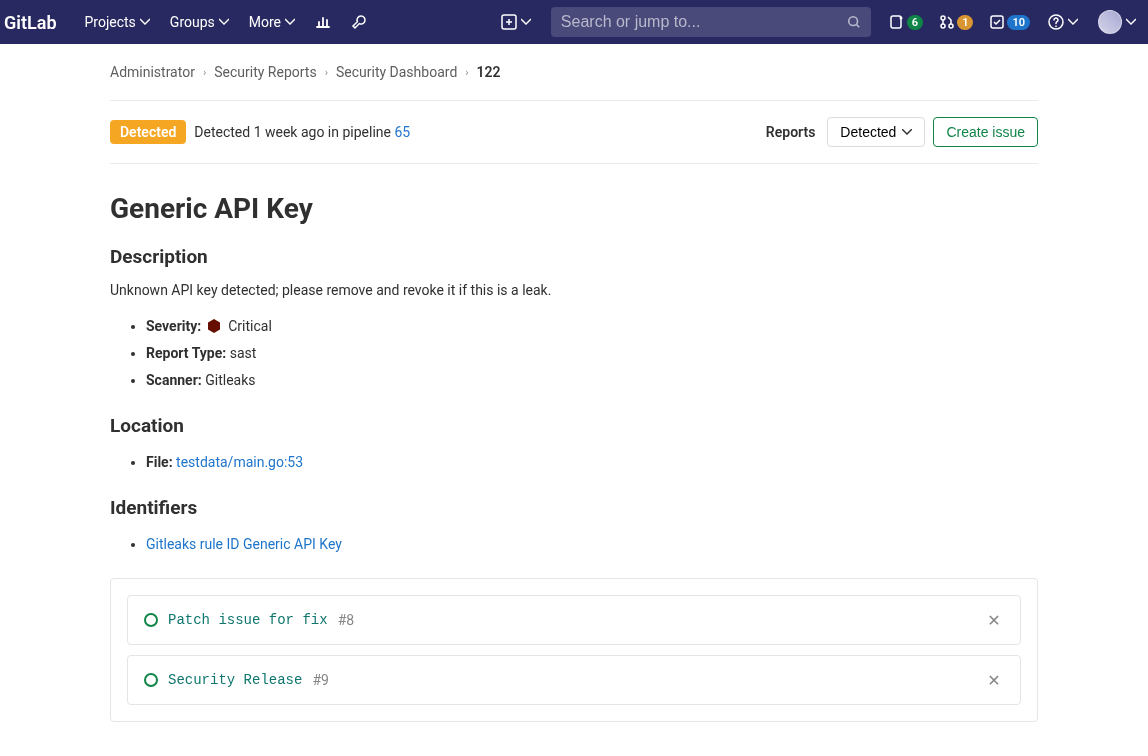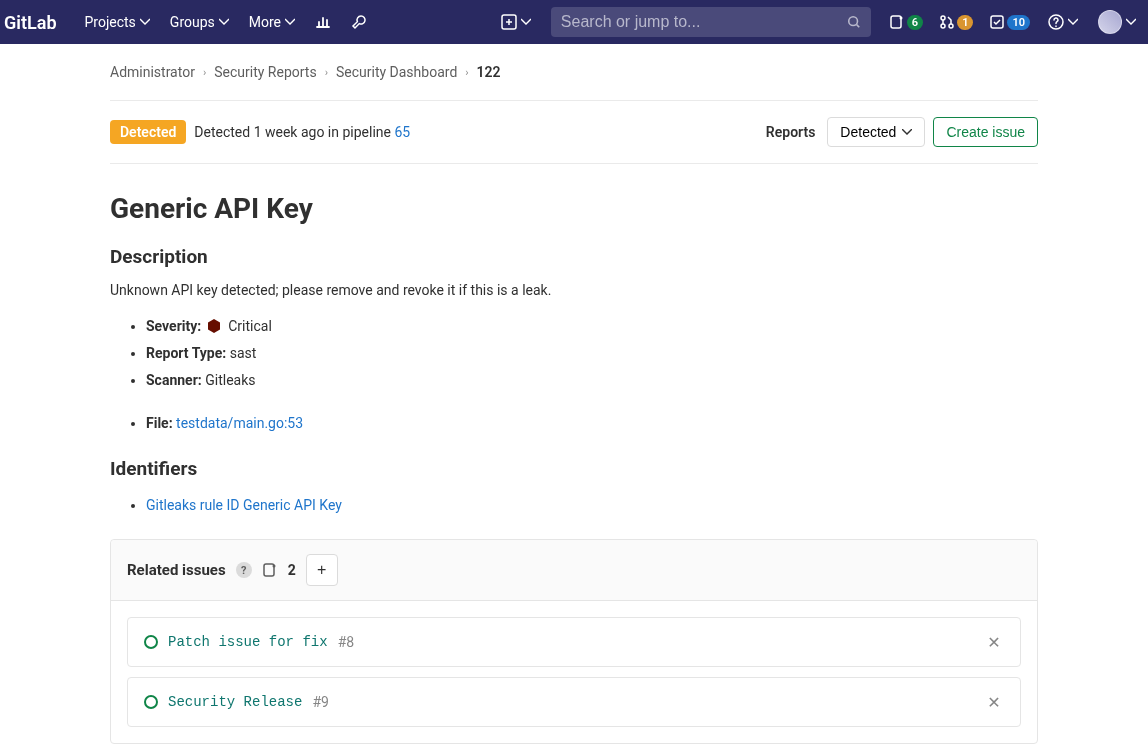--- a/index.html
+++ b/index.html
@@ -353,45 +353,36 @@
     <li>
       <strong>Report Type:</strong>
       <span>sast</span>
     </li>
     <li>
       <strong>Scanner:</strong>
       <span>Gitleaks</span>
     </li>
   </ul>
 
+  <h2>Location</h2>
   <ul class="info">
     <li>
       <strong>File:</strong>
       <a href="#">testdata/main.go:53</a>
     </li>
   </ul>
 
   <h2>Identifiers</h2>
   <ul class="info">
     <li>
       <a href="#">Gitleaks rule ID Generic API Key</a>
     </li>
   </ul>
 
   <div class="card">
-    <div class="card-header">
-      <span class="title">Related issues</span>
-      <span class="help-circle">?</span>
-      <svg width="16" height="16" viewBox="0 0 16 16">
-          <rect x="2" y="2" width="10" height="12" rx="2" fill="none" stroke="#5e5e5e" stroke-width="1.5"></rect>
-          <circle cx="12" cy="4" r="1.5" fill="#5e5e5e"></circle>
-        </svg>
-      <strong>2</strong>
-      <button class="add-btn">+</button>
-    </div>
     <div class="card-body">
       <div class="issue-row">
         <span class="status-circle"></span>
         <span class="issue-title">Patch issue for fix</span>
         <span class="issue-ref">#8</span>
         <span class="spacer"></span>
         <span class="remove-x">✕</span>
       </div>
       <div class="issue-row">
         <span class="status-circle"></span>

